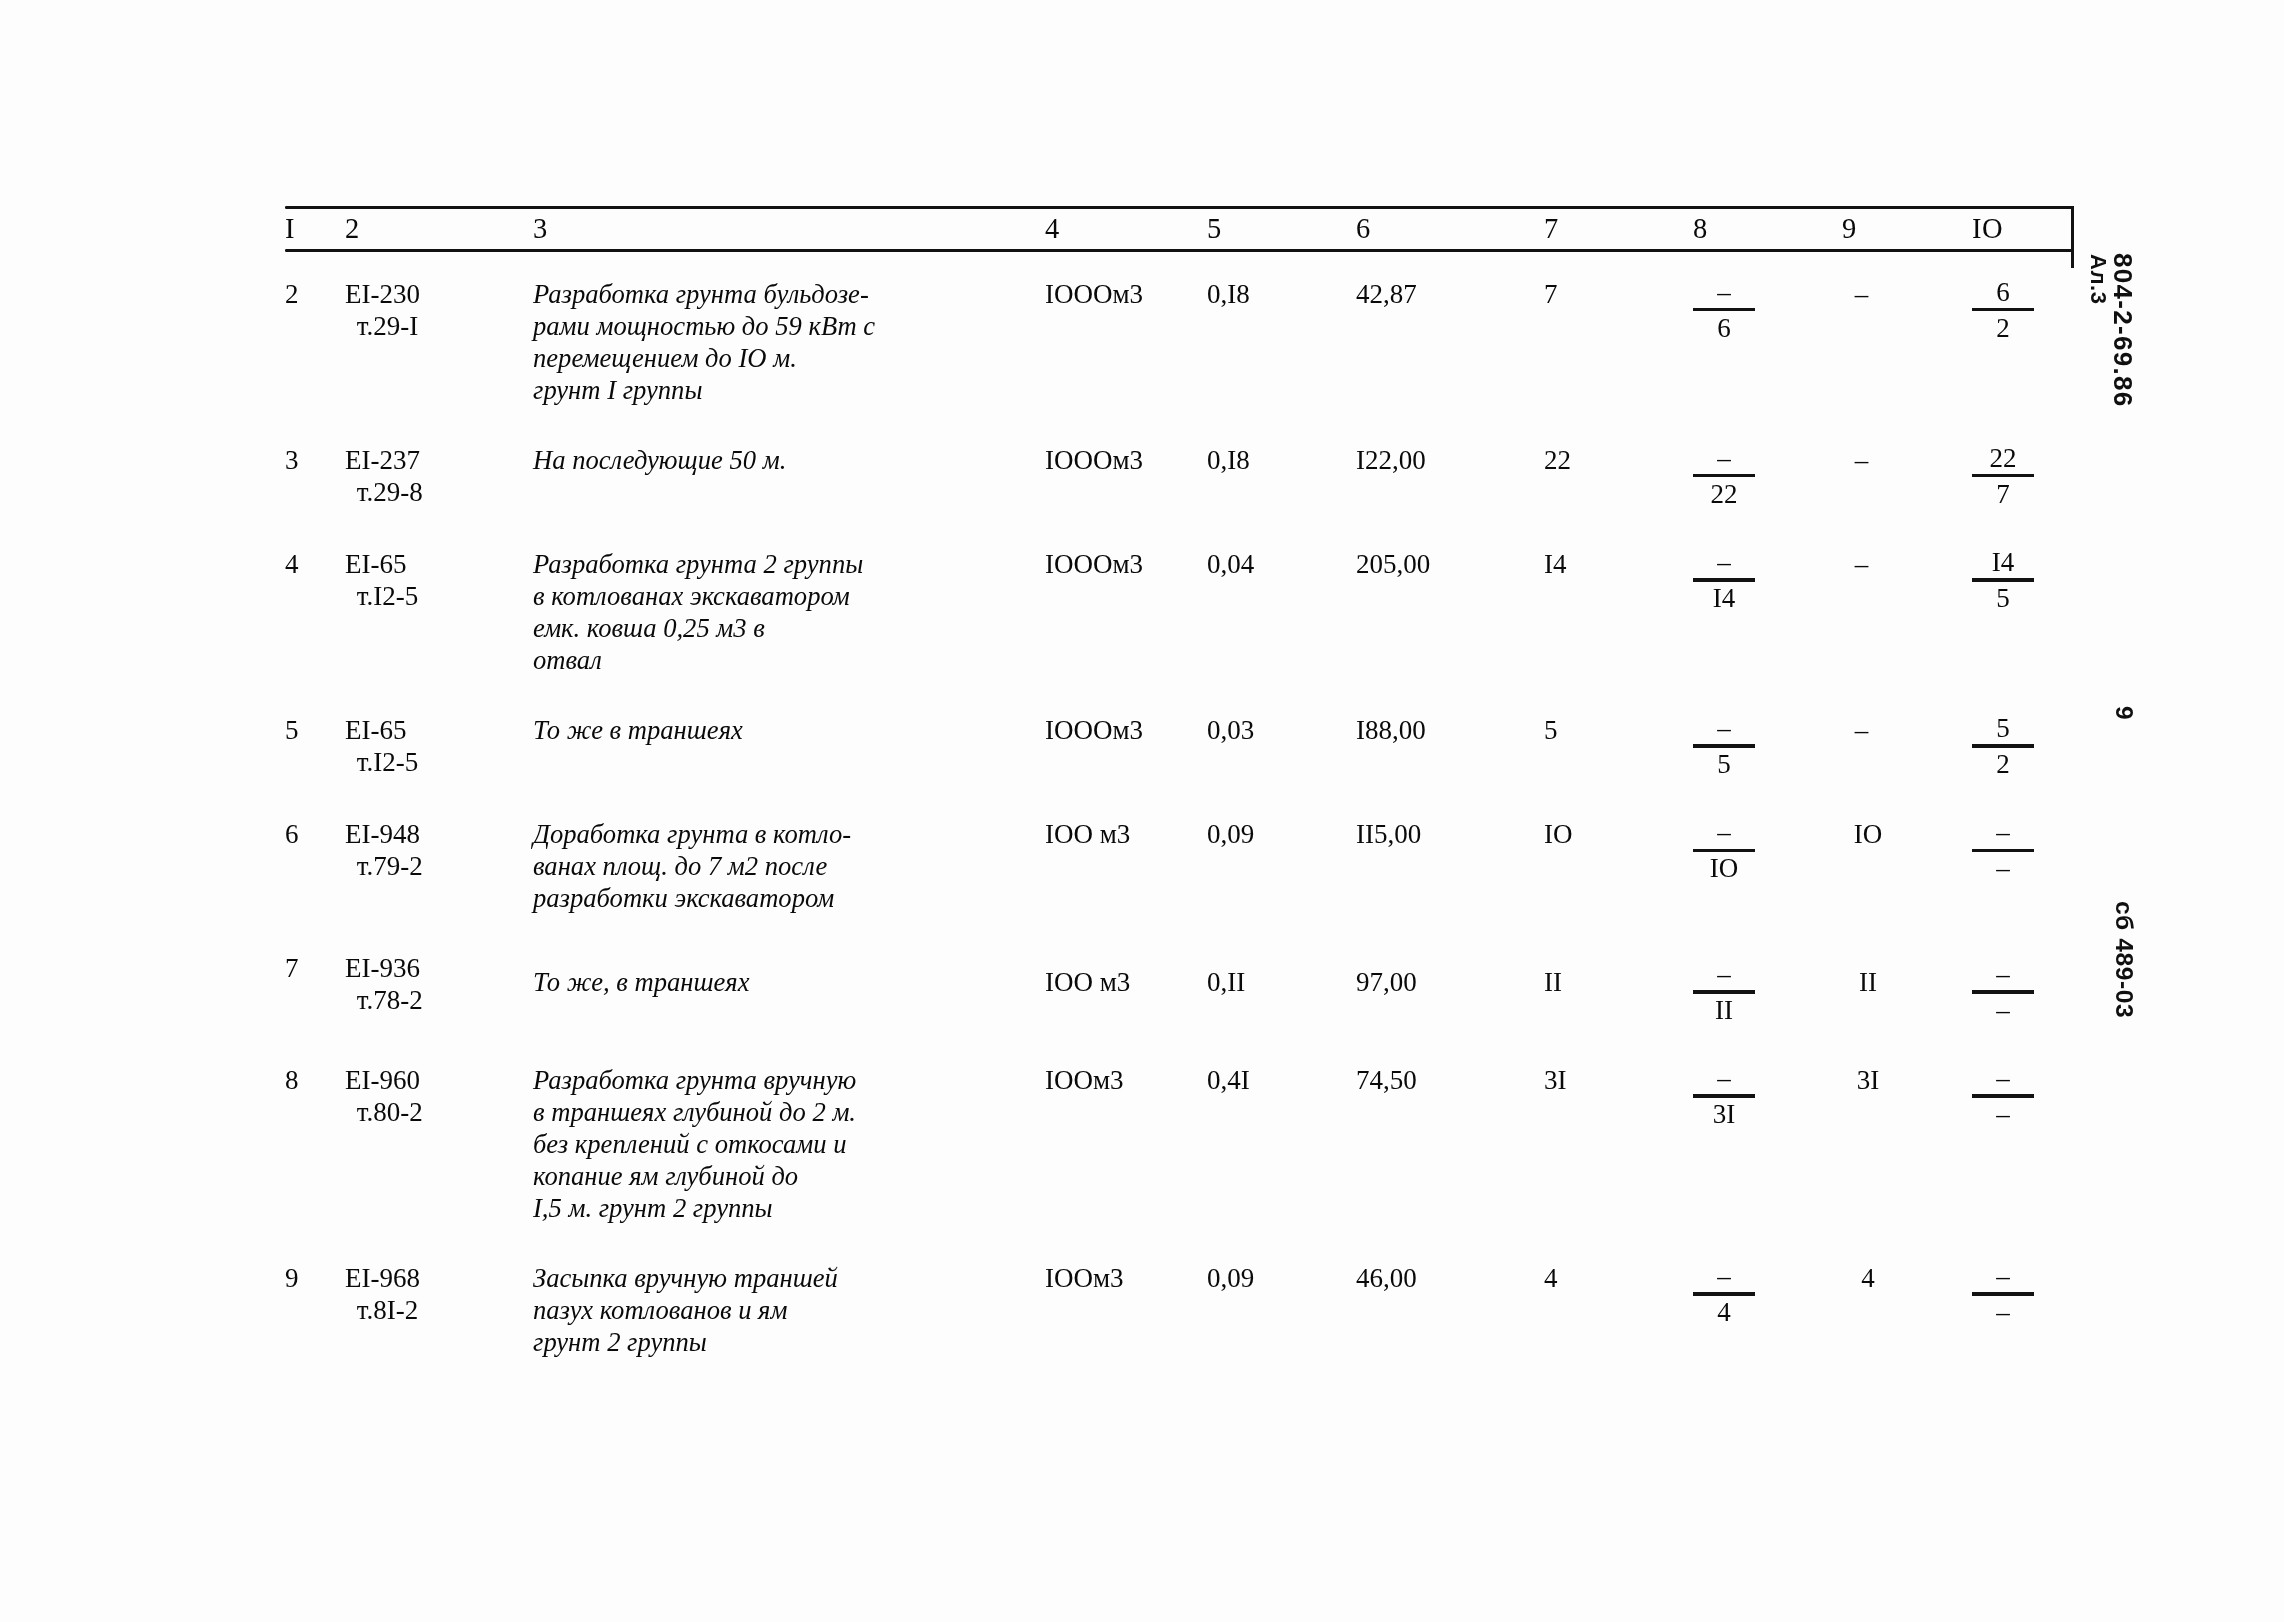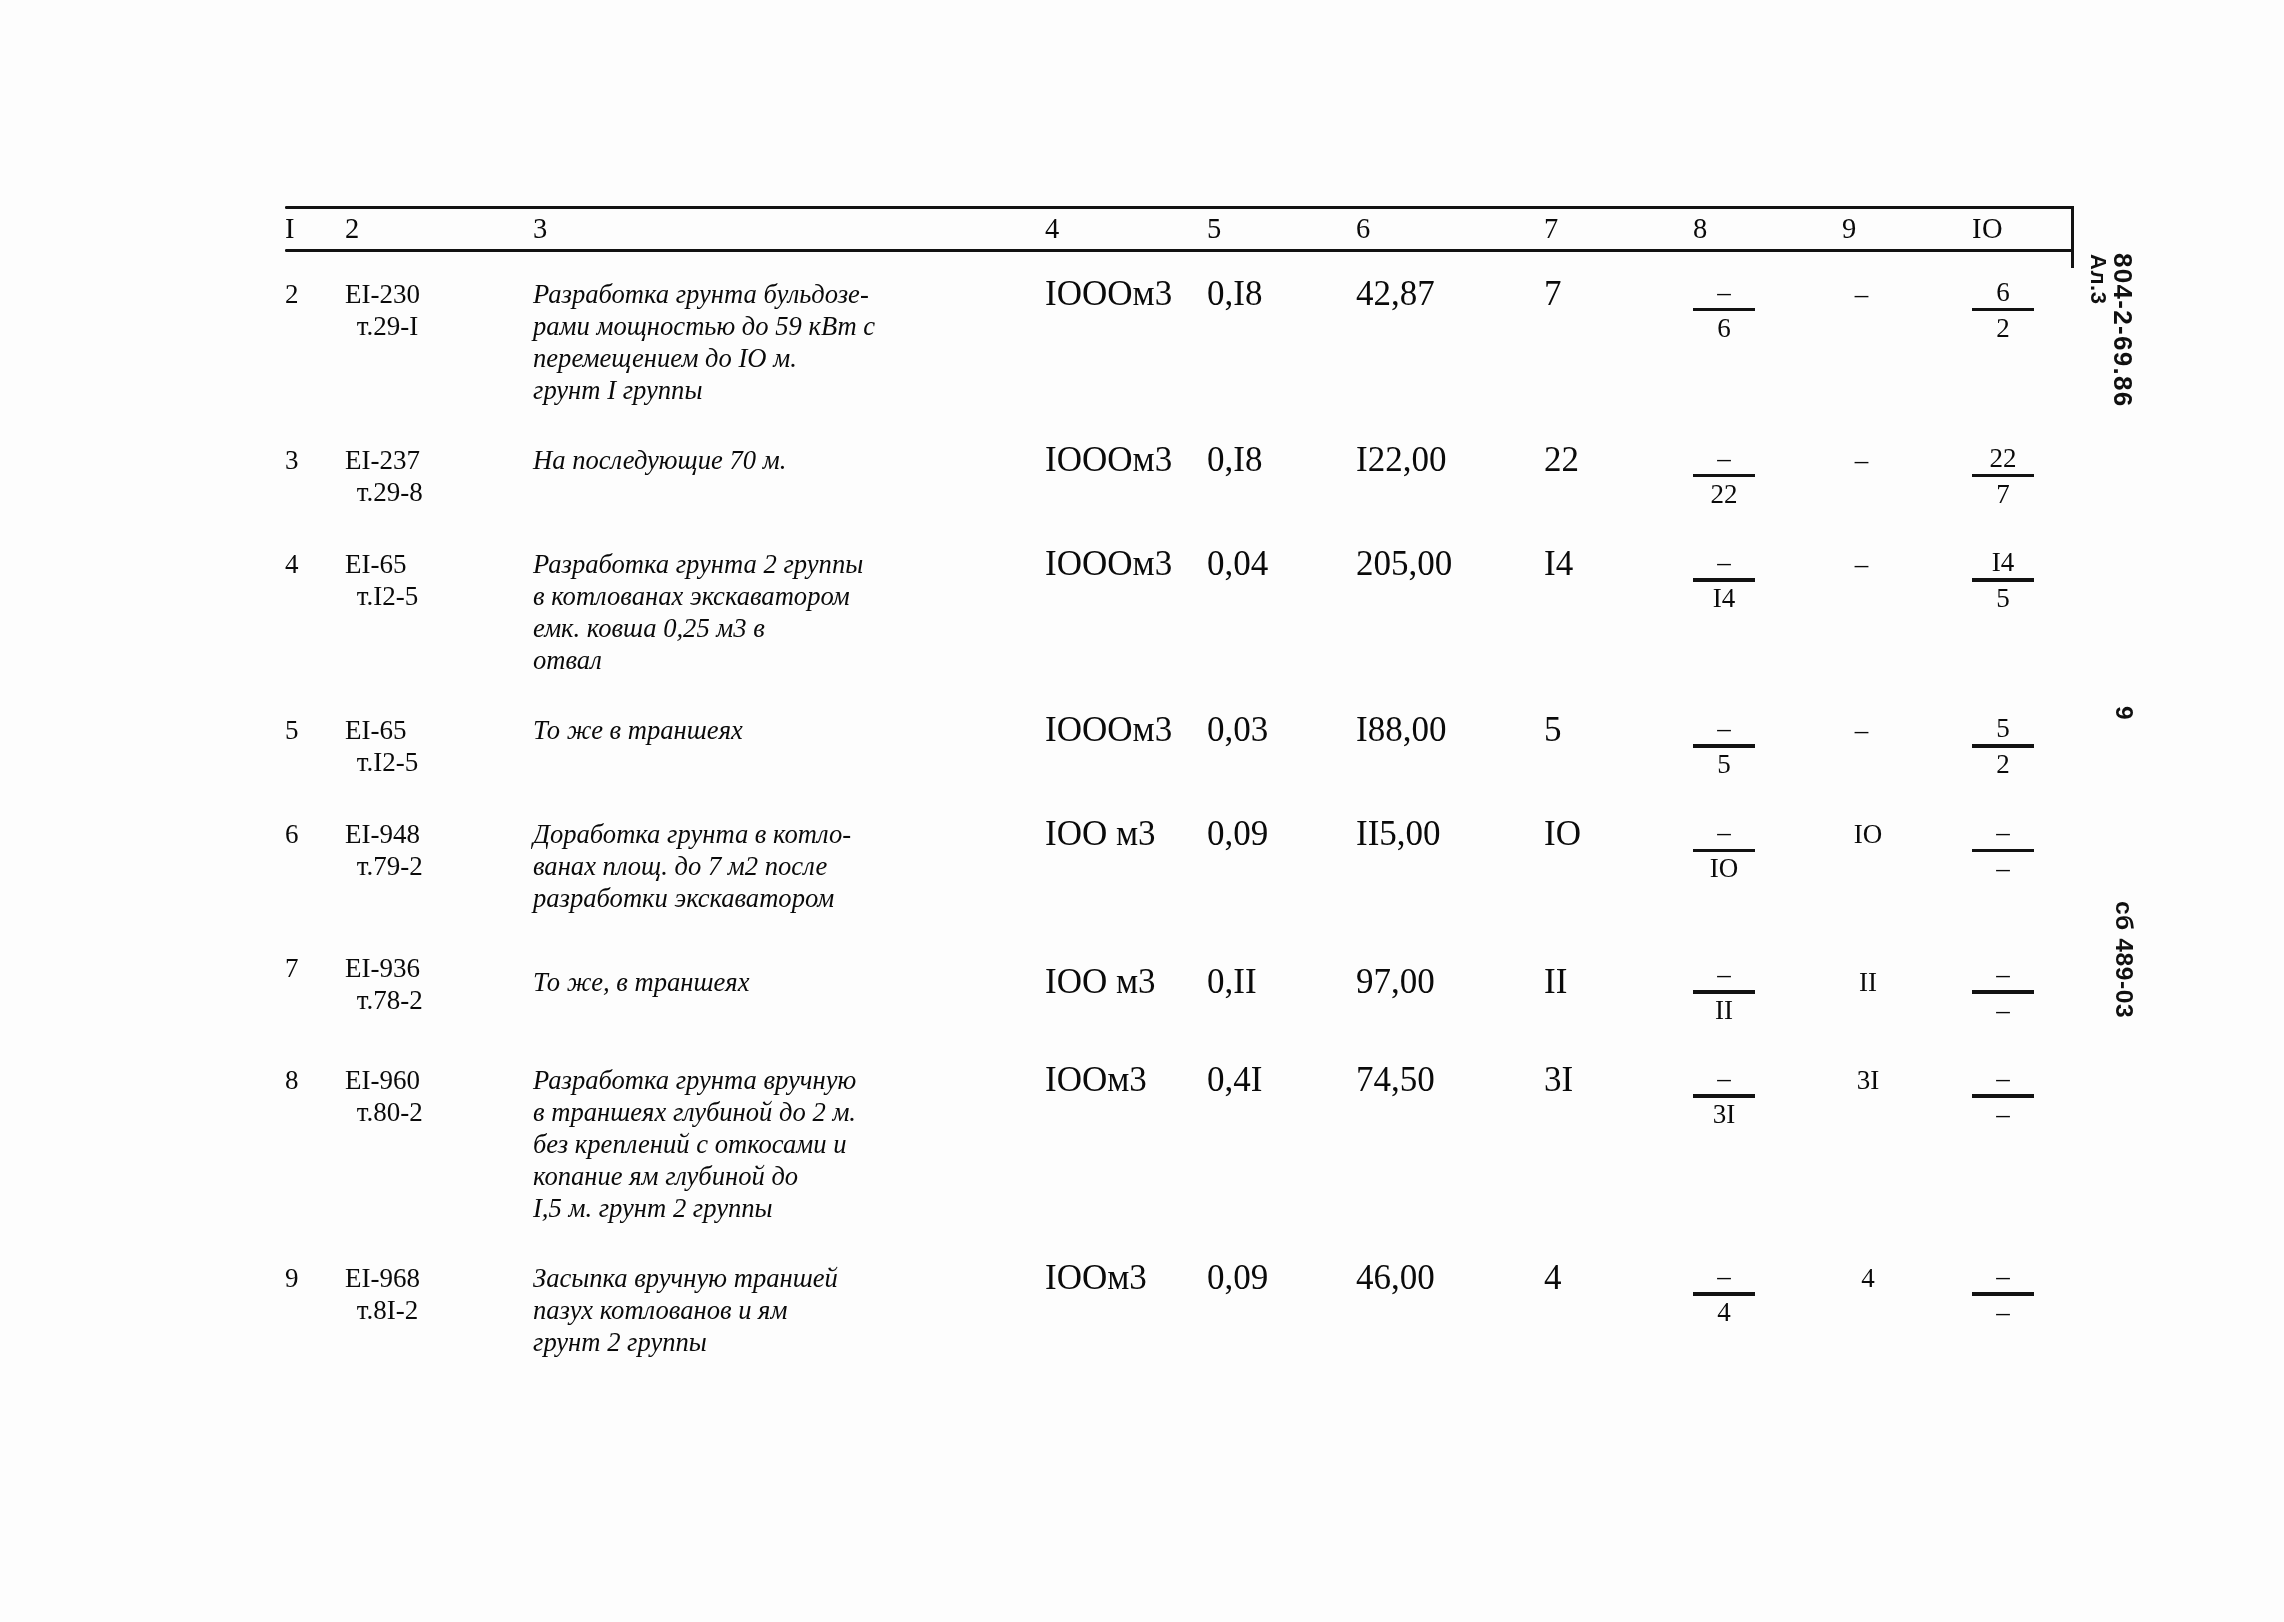--- a/index.html
+++ b/index.html
@@ -101,21 +101,21 @@
   .row-code .code-line2 { padding-left: 11.7px; display: block; }
   .row-desc {
     font-size: 26.6px;
     line-height: 32px;
     padding-top: 6.5px;
     padding-right: 5.2px;
     white-space: pre-line;
     font-style: italic;
   }
   .row-unit, .row-num {
-    font-size: 35px;
+    font-size: 27px;
     line-height: 32px;
     white-space: nowrap;
   }
   .row-unit { padding-left: 5.2px; }
   .row-num  { padding-left: 9px; }
 
   
   .num-pad  { padding-top: 6.5px; }
   .num-pad2 { padding-top: 40px; }
   .num-pad3 { padding-top: 70px; }
@@ -308,21 +308,21 @@
         </td>
       </tr>
 
       <tr class="spacer-md">
             <td colspan="10"></td>
           </tr>
 
       <tr>
         <td class="row-no">3</td>
         <td class="row-code"><span>EI-237</span><span class="code-line2">т.29-8</span></td>
-        <td class="row-desc">На последующие 70 м.</td>
+        <td class="row-desc">На последующие 50 м.</td>
         <td class="row-unit num-pad">IООOм3</td>
         <td class="row-num  num-pad">0,I8</td>
         <td class="row-num  num-pad">I22,00</td>
         <td class="row-num  num-pad">22</td>
         <td class="cell-center fr-pad">
           <span class="frac">
             <span class="top">–</span>
             <span class="bar"></span>
             <span class="bot">22</span>
           </span>

